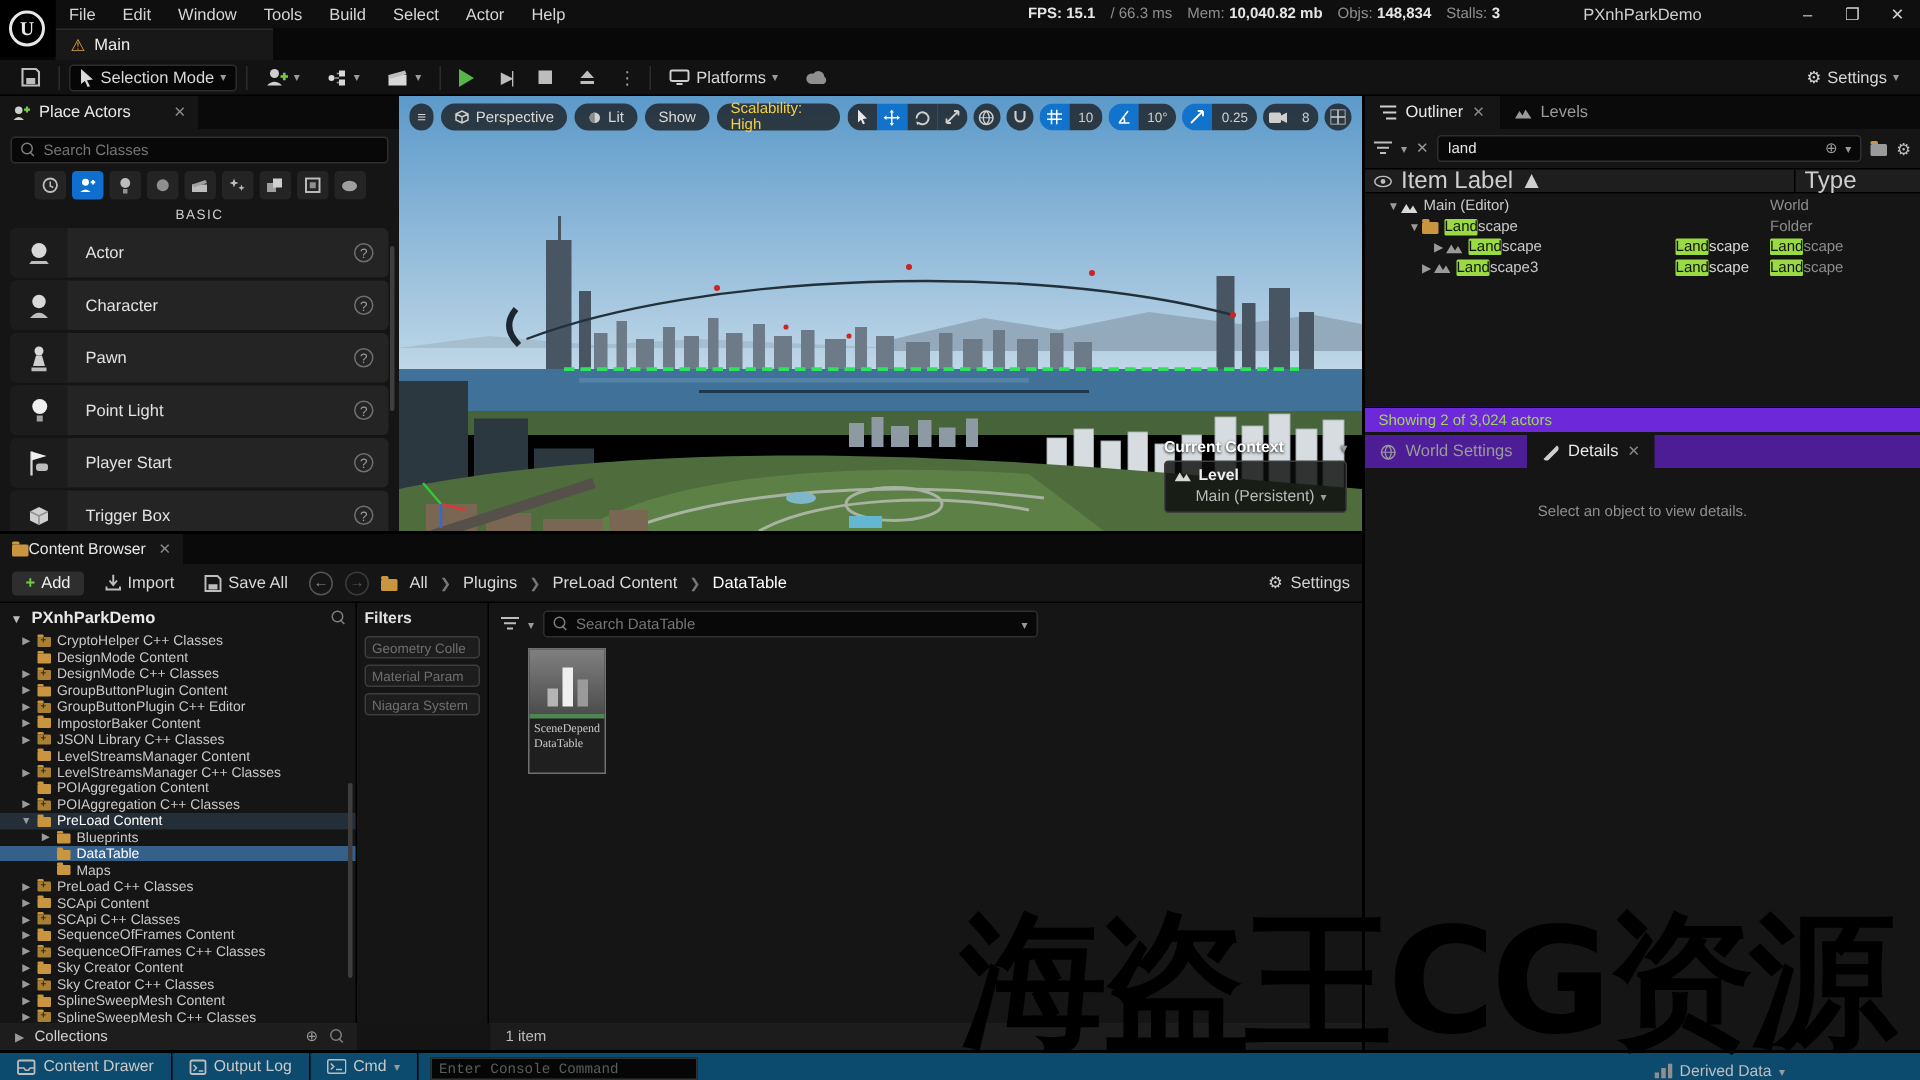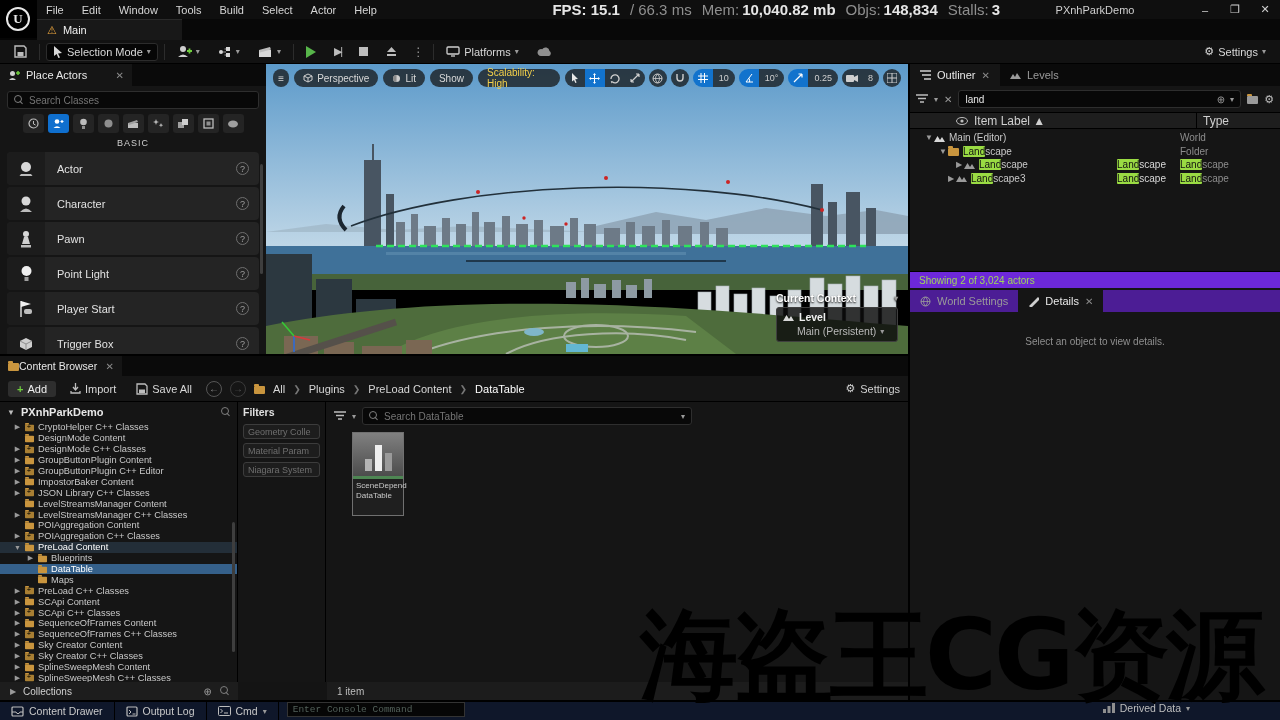--- a/index.html
+++ b/index.html
@@ -9,21 +9,21 @@
 
   
   .logo { position:absolute; left:0; top:0; width:37px; height:38px; background:#000; z-index:6;
           display:flex; align-items:center; justify-content:center; border-right:1px solid #000; }
   .logo .ue { width:24px; height:24px; border:2px solid #e8e8e8; border-radius:50%;
           display:flex; align-items:center; justify-content:center; color:#e8e8e8;
           font-weight:bold; font-size:13px; font-family:"Liberation Serif",serif; }
   .menubar { position:absolute; left:37px; right:0; top:0; height:19px; background:#0f0f0f;
           display:flex; align-items:center; font-size:11px; color:#d6d6d6; }
   .menubar .menu { padding:0 9px; height:100%; display:flex; align-items:center; cursor:default; }
-  .stats { margin-left:auto; display:flex; gap:10px; font-size:15px; color:#8f8f8f; align-items:center; white-space:nowrap; }
+  .stats { margin-left:auto; display:flex; gap:10px; font-size:10px; color:#8f8f8f; align-items:center; white-space:nowrap; }
   .stats b { color:#e6e6e6; font-weight:bold; }
   .wintitle { width:190px; text-align:center; font-size:11px; color:#cfcfcf; }
   .winbtns { display:flex; }
   .winbtn { width:30px; height:19px; display:flex; align-items:center; justify-content:center; font-size:11px; color:#cfcfcf; }
   .tabrow { position:absolute; left:37px; right:0; top:19px; height:21px; background:#080808; display:flex; }
   .asset-tab { width:145px; background:#181818; display:flex; align-items:center; gap:6px; padding:0 10px;
           font-size:11px; color:#efefef; border-top:1px solid #2a2a2a; }
   .warn { color:#e8a33d; font-size:11px; }
   .toolbar { position:absolute; left:0; right:0; top:40px; height:24px; background:#121212;
           display:flex; align-items:center; gap:6px; padding:0 8px; border-bottom:1px solid #000; }
@@ -91,21 +91,21 @@
 
   
   .right { position:absolute; left:908px; top:64px; width:372px; height:636px; background:#151515; border-left:2px solid #000; }
   .rtabs { height:22px; background:#0a0a0a; display:flex; }
   .rtab { display:flex; align-items:center; gap:6px; padding:0 10px; font-size:11px; color:#e8e8e8; }
   .rtab.on { background:#151515; }
   .rtab.off { color:#9a9a9a; }
   .osearch { display:flex; align-items:center; gap:6px; padding:4px 6px; }
   .osearch .search { flex:1; display:flex; align-items:center; gap:5px; height:18px; }
   .ohead { height:17px; background:#1e1e1e; border-top:1px solid #000; border-bottom:1px solid #000;
-           display:flex; align-items:center; font-size:12px; color:#cfcfcf;padding-left:40px; }
+           display:flex; align-items:center; font-size:16px; color:#cfcfcf; }
   .ohead .typecol { margin-left:auto; width:84px; border-left:1px solid #000; padding-left:6px; height:100%; display:flex; align-items:center; }
   .orow { height:13.5px; display:flex; align-items:center; font-size:10px; color:#c9c9c9; }
   .orow .typecol { margin-left:auto; width:106px; padding-left:6px; color:#8d8d8d; display:flex; }
   .hl { background:#9adb43; color:#111; border-radius:1px; }
   .badge { margin-left:auto; color:#d8d8d8; }
   .arr { width:10px; color:#9a9a9a; font-size:8px; text-align:center; flex:none; }
   .mtn { flex:none; margin-right:4px; }
   .oshow { height:17px; background:#6d28d9; border-top:1px solid #000; display:flex; align-items:center;
            padding-left:9px; font-size:10px; color:#9fd65a; }
   .dtabs { height:22px; background:#4c1d95; display:flex; margin-top:2px; }
@@ -139,30 +139,30 @@
   .chip { height:15px; border:1px solid #3c3c3c; background:#1d1d1d; border-radius:3px; color:#6f6f6f;
           font-size:9px; display:flex; align-items:center; padding:0 4px; margin-bottom:4px; overflow:hidden; white-space:nowrap; }
   .assets { flex:1; position:relative; }
   .arow { display:flex; align-items:center; gap:6px; padding:5px 8px 0; }
   .arow .search { width:330px; display:flex; align-items:center; gap:5px; }
   .tile { position:absolute; left:26px; top:30px; width:52px; border:1px solid #707070; background:#1f1f1f; }
   .thumb { width:100%; height:46px; background:linear-gradient(#808080,#4c4c4c); position:relative; border-bottom:3px solid #4e8653; display:flex; align-items:flex-end; justify-content:center; gap:3px; padding-bottom:5px; }
   .bar1 { width:7px; height:12px; background:#b5b5b5; }
   .bar2 { width:7px; height:26px; background:#efefef; }
   .bar3 { width:7px; height:18px; background:#9a9a9a; }
-  .tlabel { font-size:8px; color:#c9c9c9; padding:2px 3px 14px; line-height:1.25; }
+  .tlabel { font-size:8px; color:#c9c9c9; padding:2px 3px 14px; line-height:1.25;font-family:Liberation Serif, serif; }
   .cbbottom { position:absolute; left:0; right:0; bottom:0; height:18px; display:flex; background:#101010; }
   .coll { width:238px; background:#1d1d1d; display:flex; align-items:center; gap:5px; padding:0 8px; font-size:10px; color:#d0d0d0; }
   .coll .icons { margin-left:auto; display:flex; gap:8px; align-items:center; color:#9a9a9a; font-size:10px; }
   .collgap { width:89px; background:#141414; }
   .items1 { flex:1; background:#1c1c1c; display:flex; align-items:center; padding-left:10px; font-size:10px; color:#bdbdbd; }
 
   
-  .sbar { position:absolute; left:0; top:700px; width:1280px; height:20px; background:#0f172a; border-top:2px solid #000;
-          display:flex; align-items:flex-start; font-size:10.5px; color:#c9c9c9; }
+  .sbar { position:absolute; left:0; top:700px; width:1280px; height:20px; background:#0c4a6e; border-top:2px solid #000;
+          display:flex; align-items:flex-end; font-size:10.5px; color:#c9c9c9; }
   .sitem { display:flex; align-items:center; gap:5px; padding:0 11px; height:100%; border-right:1px solid #000; }
   .console { width:178px; height:15px; background:#060606; border:1px solid #333; margin-left:8px;
              font-family:"Liberation Mono",monospace; font-size:9.5px; color:#5d6b5d; padding:0 5px; }
   .console::placeholder { color:#53615a; }
   .sright { margin-left:auto; display:flex; align-items:center; gap:22px; padding-right:90px; color:#bdbdbd; }
 
   
   .wm { position:absolute; left:640px; top:606px; font-size:98px; font-weight:900; color:#000;
         letter-spacing:-3px; line-height:1; white-space:nowrap; z-index:60; pointer-events:none;
         font-family:"DejaVu Sans",sans-serif; }

